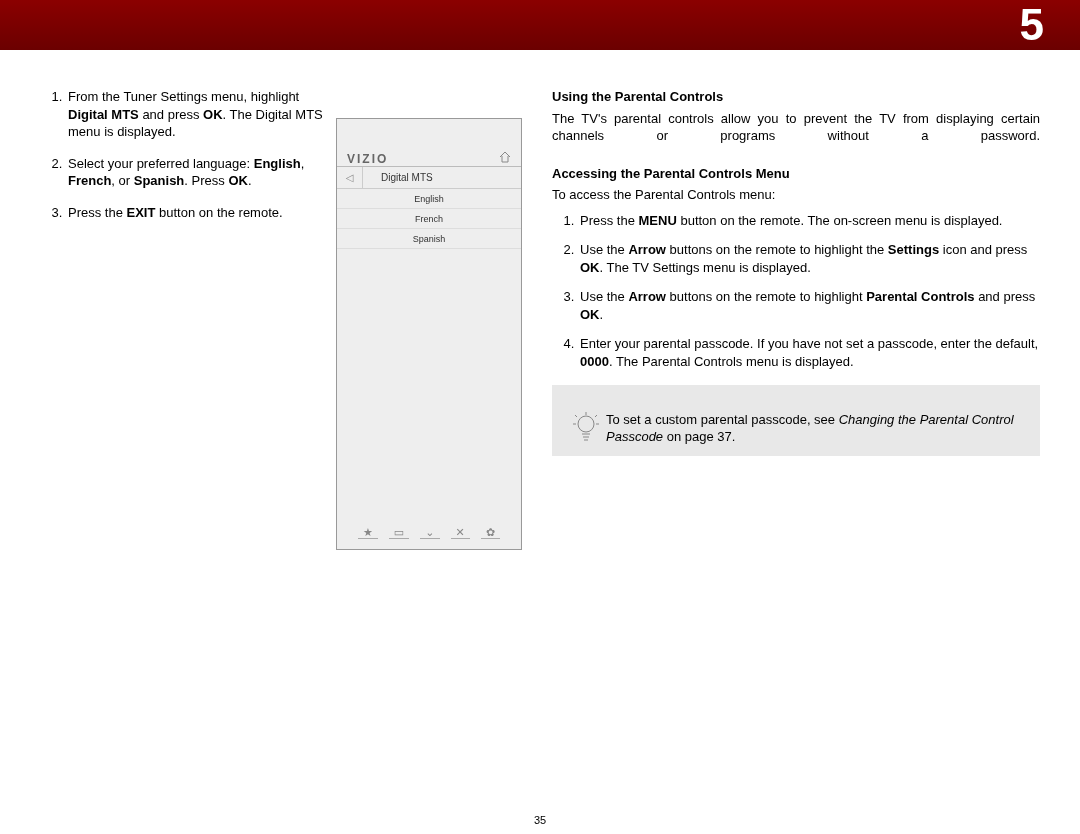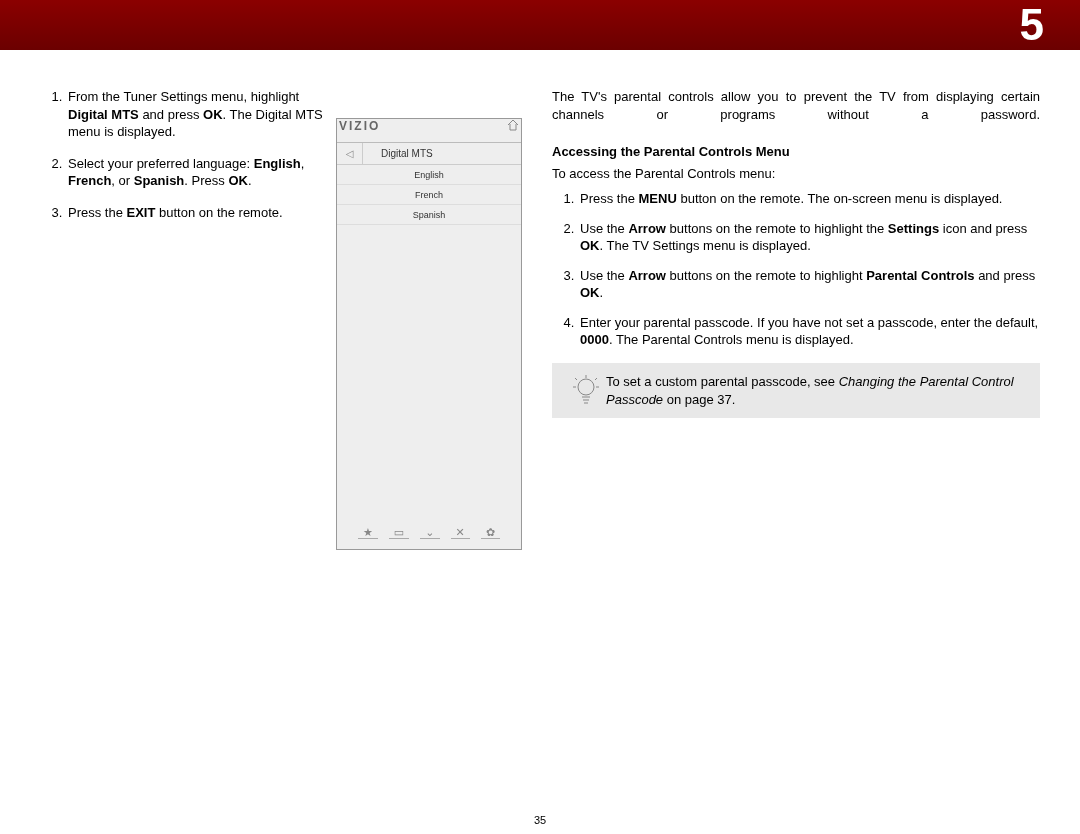--- a/index.html
+++ b/index.html
@@ -6,36 +6,36 @@
   html, body { width: 1080px; height: 834px; background: #fff; font-family: "Century Gothic", "Avant Garde", "Avenir", "Helvetica Neue", Arial, sans-serif; color: #000; }
   .page { position: relative; width: 1080px; height: 834px; }
   .header-bar { position: absolute; top: 0; left: 0; width: 1080px; height: 50px; background: linear-gradient(#8b0000, #6b0000); }
   .chapter-num { position: absolute; right: 36px; top: 0; color: #fff; font-size: 44px; font-weight: bold; line-height: 50px; }
   .content { position: absolute; top: 88px; left: 40px; right: 40px; display: flex; }
   .col-left { width: 288px; font-size: 13px; line-height: 1.35; }
   .col-left p.intro { margin-bottom: 8px; }
   .col-left ol { padding-left: 26px; }
   .col-left li { margin-bottom: 14px; padding-left: 2px; }
   .screenshot { width: 186px; margin-left: 8px; margin-right: 30px; margin-top: 30px; border: 1px solid #999; background: #eeeeee; height: 432px; position: relative; }
-  .ss-head { height: 24px; display:flex; align-items:flex-start; padding: 0 2px; border-bottom: 1px solid #bbb; }
+  .ss-head { height: 48px; display:flex; align-items:flex-end; padding: 0 10px; border-bottom: 1px solid #bbb; }
   .ss-logo { font-weight: bold; letter-spacing: 2px; font-size: 12px; color: #666; }
   .ss-home { margin-left:auto; font-size: 12px; color:#777; }
   .ss-title-row { height: 22px; border-bottom: 1px solid #ccc; display:flex; align-items:center; font-size: 10px; color:#333; }
   .ss-back { width: 26px; text-align:center; color:#888; font-size:10px; border-right:1px solid #ccc; line-height:22px; }
   .ss-title-text { flex:1; padding-left: 18px; }
   .ss-opt { height: 20px; border-bottom: 1px solid #ddd; font-size: 9px; color:#333; text-align:center; line-height: 20px; }
   .ss-footer { position:absolute; bottom: 10px; left:0; right:0; text-align:center; color:#888; font-size:11px; }
   .ss-footer span { margin: 0 4px; border-bottom: 1px solid #aaa; padding: 0 5px; }
   .col-right { flex:1; font-size: 13px; line-height: 1.35; }
   .col-right .section-title { font-weight: bold; margin-bottom: 4px; }
   .col-right p.para { margin-bottom: 14px; text-align: justify; }
   .col-right .sub-title { font-weight: bold; margin-bottom: 4px; margin-top: 20px; }
   .col-right ol { padding-left: 26px; margin-bottom: 14px; margin-top: 8px; }
   .col-right li { margin-bottom: 12px; padding-left: 2px; }
-  .tip-box { background: #e8e8e8; padding: 10px 14px 10px 14px; display:flex; align-items:center;justify-content:flex-end; }
+  .tip-box { background: #e8e8e8; padding: 26px 14px 10px 14px; display:flex; align-items:center;justify-content:flex-end; }
   .tip-icon { width: 40px; flex-shrink:0; display:flex; align-items:center; justify-content:center; }
   .tip-text { flex:1; font-size: 13px; line-height: 1.35; }
   .tip-text .ital { font-style: italic; }
   .page-num { position:absolute; bottom: 8px; left:0; right:0; text-align:center; font-size: 11px; }
   .bulb-svg { stroke:#888; fill:none; stroke-width:1; }
 </style>
 </head>
 <body>
 
 <div class="page">
@@ -79,20 +79,21 @@
       <div class="ss-footer">
         <span>★</span>
         <span>▭</span>
         <span>⌄</span>
         <span>✕</span>
         <span>✿</span>
       </div>
     </div>
 
     <div class="col-right">
+      <p class="section-title">Using the Parental Controls</p>
       <p class="para" style="text-align:justify; text-align-last:justify;"><span>The TV's parental controls allow you to prevent the TV from displaying certain channels or programs without a password.</span></p>
 
       <p class="sub-title">Accessing the Parental Controls Menu</p>
       <p style="margin-bottom:6px;">To access the Parental Controls menu:</p>
       <ol>
         <li>
           <span>Press the </span><strong>MENU</strong><span> button on the remote. The on-screen menu is displayed.</span>
         </li>
         <li>
           <span>Use the </span><strong>Arrow</strong><span> buttons on the remote to highlight the </span><strong>Settings</strong><span> icon and press </span><strong>OK</strong><span>. The TV Settings menu is displayed.</span>

